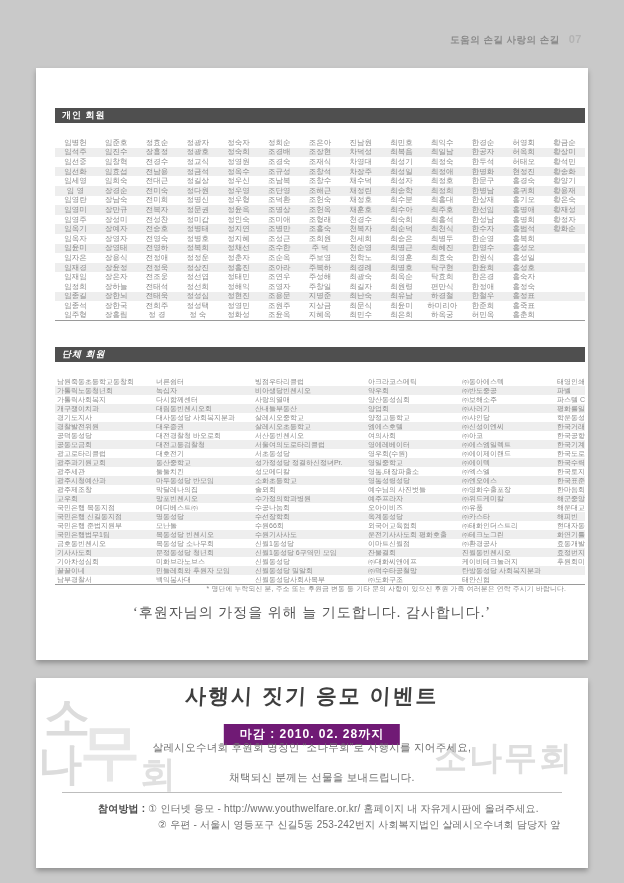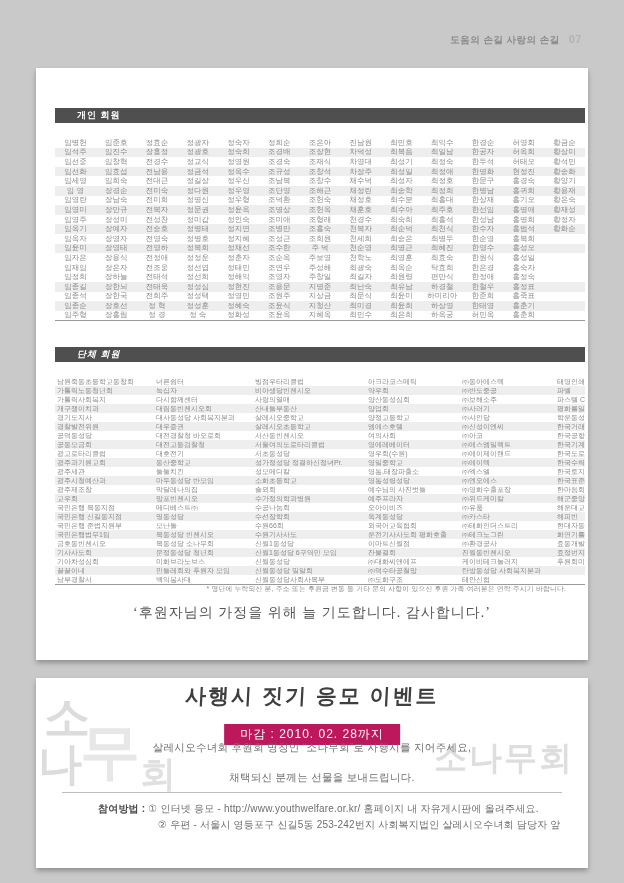--- a/index.html
+++ b/index.html
@@ -11,21 +11,21 @@
   
   .page-header{position:absolute;top:33px;right:42px;font-size:9.5px;color:#8a8a8a;font-weight:bold;letter-spacing:.5px;}
   .page-header .pagenum{color:#b3b3b3;font-weight:bold;font-size:11px;margin-left:9px;}
 
   
   .card{position:absolute;background:#ffffff;box-shadow:0 3px 5px rgba(0,0,0,.28);}
   .card.main{left:36px;top:68px;width:552px;height:592px;}
   .card.event{left:36px;top:678px;width:552px;height:190px;}
 
   .section-bar{position:absolute;left:19px;width:530px;height:15px;background:#4f4f4f;color:#ffffff;
-    font-size:9px;font-weight:bold;line-height:15px;padding-left:22px;box-sizing:border-box;letter-spacing:1px;}
+    font-size:9px;font-weight:bold;line-height:15px;padding-left:7px;box-sizing:border-box;letter-spacing:1px;}
   .bar-individual{top:40px;}
   .bar-group{top:279px;font-style:italic;}
 
   .grid{position:absolute;left:19px;width:530px;border-bottom:1px solid #9a9a9a;margin-top:12px;}
   .ind-grid{top:58px;}
   .org-grid{top:297px;}
   .grid-row{display:grid;align-items:center;}
   .ind-grid .grid-row{grid-template-columns:repeat(13,1fr);height:9.6px;}
   .org-grid .grid-row{grid-template-columns:99px 99px 113px 94px 95px 1fr;height:9px;}
   .grid-row.stripe{background:#eeeeee;}
@@ -33,22 +33,22 @@
   .ind-grid .grid-cell{font-size:7.5px;text-align:center;}
   .org-grid .grid-cell{font-size:7px;text-align:left;padding-left:2px;}
 
   .list-note{position:absolute;right:22px;top:516px;font-size:6.8px;color:#8a8a8a;letter-spacing:.2px;}
   .prayer-quote{position:absolute;left:0;top:536px;width:100%;text-align:center;
     font-family:"Liberation Serif","DejaVu Serif",serif;font-size:14px;color:#555555;letter-spacing:1px;}
 
   
   .event-title{position:absolute;left:0;top:4px;width:100%;text-align:center;font-size:21px;font-weight:bold;
     color:#3f3f3f;letter-spacing:2px;transform:skewX(-3deg);}
-  .deadline-bar{position:absolute;left:50%;top:46px;transform:translateX(-50%);background:#be185d;color:#ffffff;
-    font-size:12px;font-weight:normal;padding:2px 16px;letter-spacing:1px;white-space:nowrap;}
+  .deadline-bar{position:absolute;left:50%;top:46px;transform:translateX(-50%);background:#701a75;color:#ffffff;
+    font-size:12px;font-weight:bold;padding:2px 16px;letter-spacing:1px;white-space:nowrap;}
   .event-line{position:absolute;left:0;width:100%;text-align:center;font-size:10.5px;color:#6e6e6e;letter-spacing:.3px;}
   .event-line1{top:63px;}
   .event-line2{top:93px;padding-left:10px;}
   .event-rule{position:absolute;left:26px;top:114px;width:500px;border-top:1px solid #bdbdbd;}
   .method-line{position:absolute;left:62px;font-size:10px;color:#6e6e6e;letter-spacing:.2px;}
   .method-line1{top:124px;}
   .method-line2{top:140px;left:122px;}
   .method-label{font-weight:bold;color:#4a4a4a;}
 
   
@@ -257,20 +257,35 @@
         <div class="grid-cell">정춘자</div>
         <div class="grid-cell">조순옥</div>
         <div class="grid-cell">주보영</div>
         <div class="grid-cell">천학노</div>
         <div class="grid-cell">최영훈</div>
         <div class="grid-cell">최효숙</div>
         <div class="grid-cell">한원식</div>
         <div class="grid-cell">홍성일</div>
         <div class="grid-cell"></div>
       </div>
+      <div class="grid-row stripe">
+        <div class="grid-cell">임재경</div>
+        <div class="grid-cell">장윤정</div>
+        <div class="grid-cell">전정욱</div>
+        <div class="grid-cell">정상진</div>
+        <div class="grid-cell">정홍진</div>
+        <div class="grid-cell">조아라</div>
+        <div class="grid-cell">주복하</div>
+        <div class="grid-cell">최경례</div>
+        <div class="grid-cell">최명호</div>
+        <div class="grid-cell">탁구현</div>
+        <div class="grid-cell">한윤희</div>
+        <div class="grid-cell">홍성호</div>
+        <div class="grid-cell"></div>
+      </div>
       <div class="grid-row">
         <div class="grid-cell">임재임</div>
         <div class="grid-cell">장은자</div>
         <div class="grid-cell">전조웅</div>
         <div class="grid-cell">정선엽</div>
         <div class="grid-cell">정태민</div>
         <div class="grid-cell">조연우</div>
         <div class="grid-cell">주성해</div>
         <div class="grid-cell">최광숙</div>
         <div class="grid-cell">최옥순</div>
@@ -317,35 +332,20 @@
         <div class="grid-cell">정영민</div>
         <div class="grid-cell">조원주</div>
         <div class="grid-cell">지상금</div>
         <div class="grid-cell">최문식</div>
         <div class="grid-cell">최윤미</div>
         <div class="grid-cell">하미리아</div>
         <div class="grid-cell">한준희</div>
         <div class="grid-cell">홍죽표</div>
         <div class="grid-cell"></div>
       </div>
-      <div class="grid-row stripe">
-        <div class="grid-cell">임종순</div>
-        <div class="grid-cell">장호선</div>
-        <div class="grid-cell">정 혁</div>
-        <div class="grid-cell">정성훈</div>
-        <div class="grid-cell">정혜숙</div>
-        <div class="grid-cell">조윤식</div>
-        <div class="grid-cell">지청산</div>
-        <div class="grid-cell">최미경</div>
-        <div class="grid-cell">최윤희</div>
-        <div class="grid-cell">하상영</div>
-        <div class="grid-cell">한태영</div>
-        <div class="grid-cell">홍춘기</div>
-        <div class="grid-cell"></div>
-      </div>
       <div class="grid-row">
         <div class="grid-cell">임주형</div>
         <div class="grid-cell">장홍림</div>
         <div class="grid-cell">정 경</div>
         <div class="grid-cell">정 숙</div>
         <div class="grid-cell">정화성</div>
         <div class="grid-cell">조윤옥</div>
         <div class="grid-cell">지혜옥</div>
         <div class="grid-cell">최민수</div>
         <div class="grid-cell">최은희</div>

